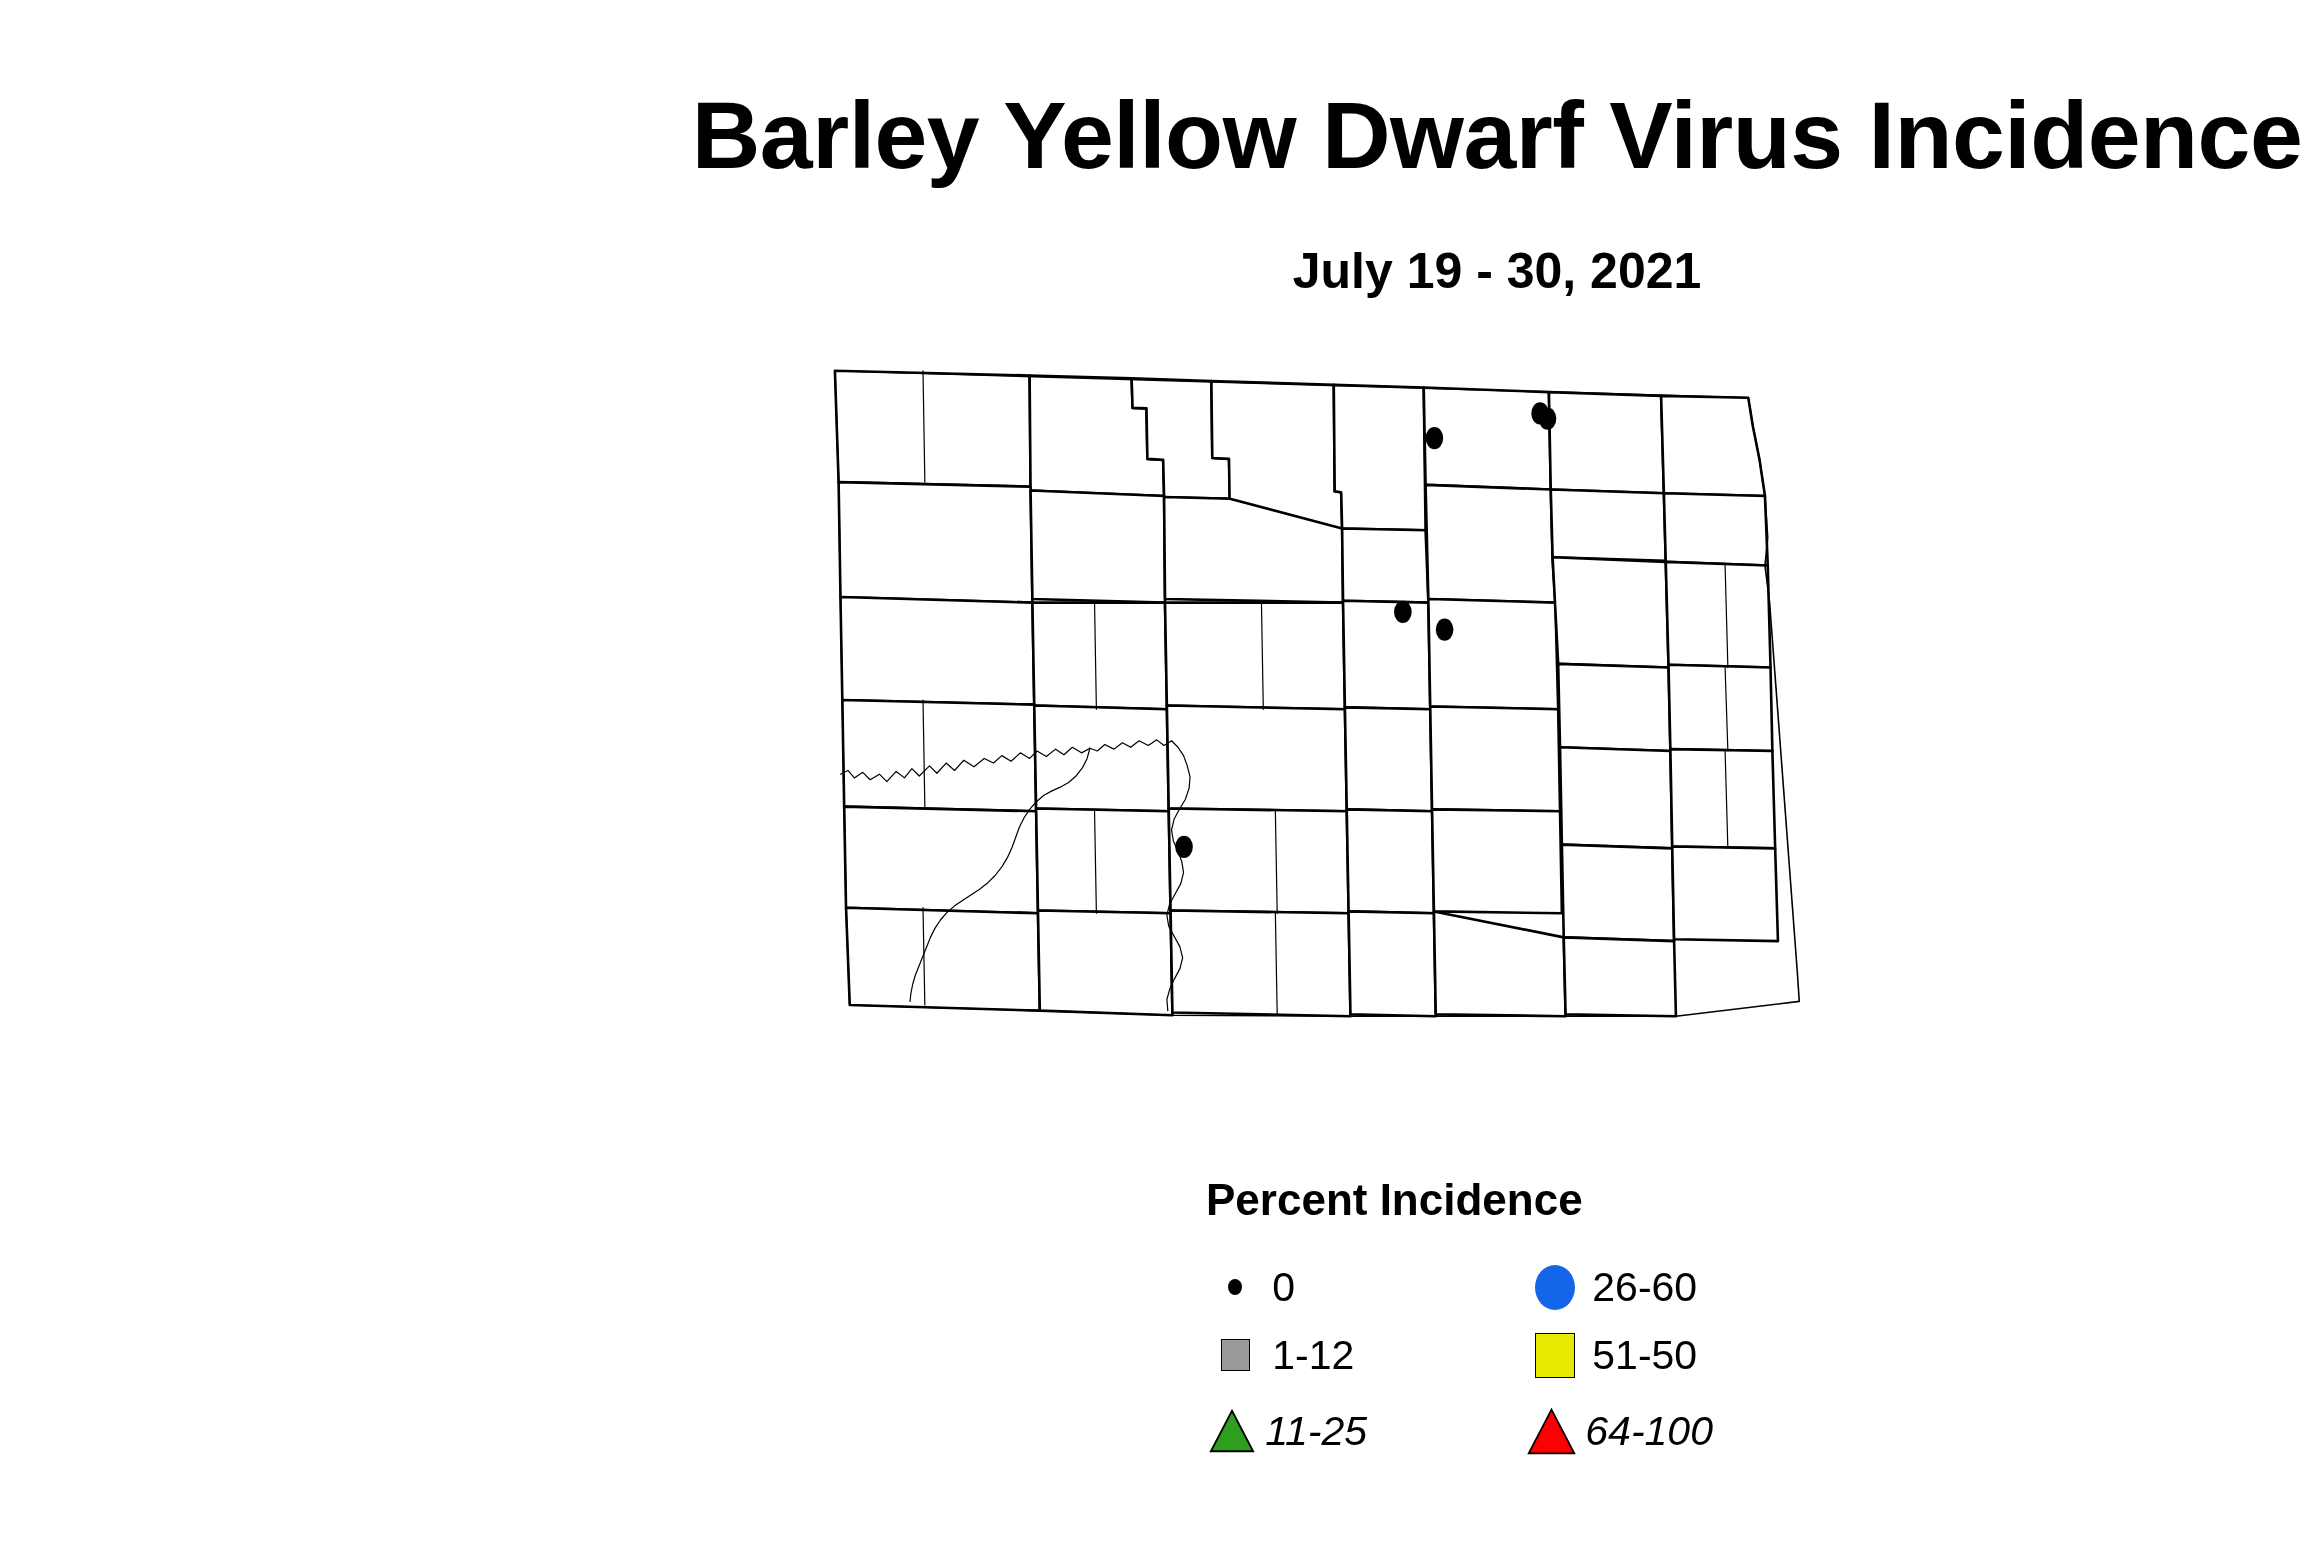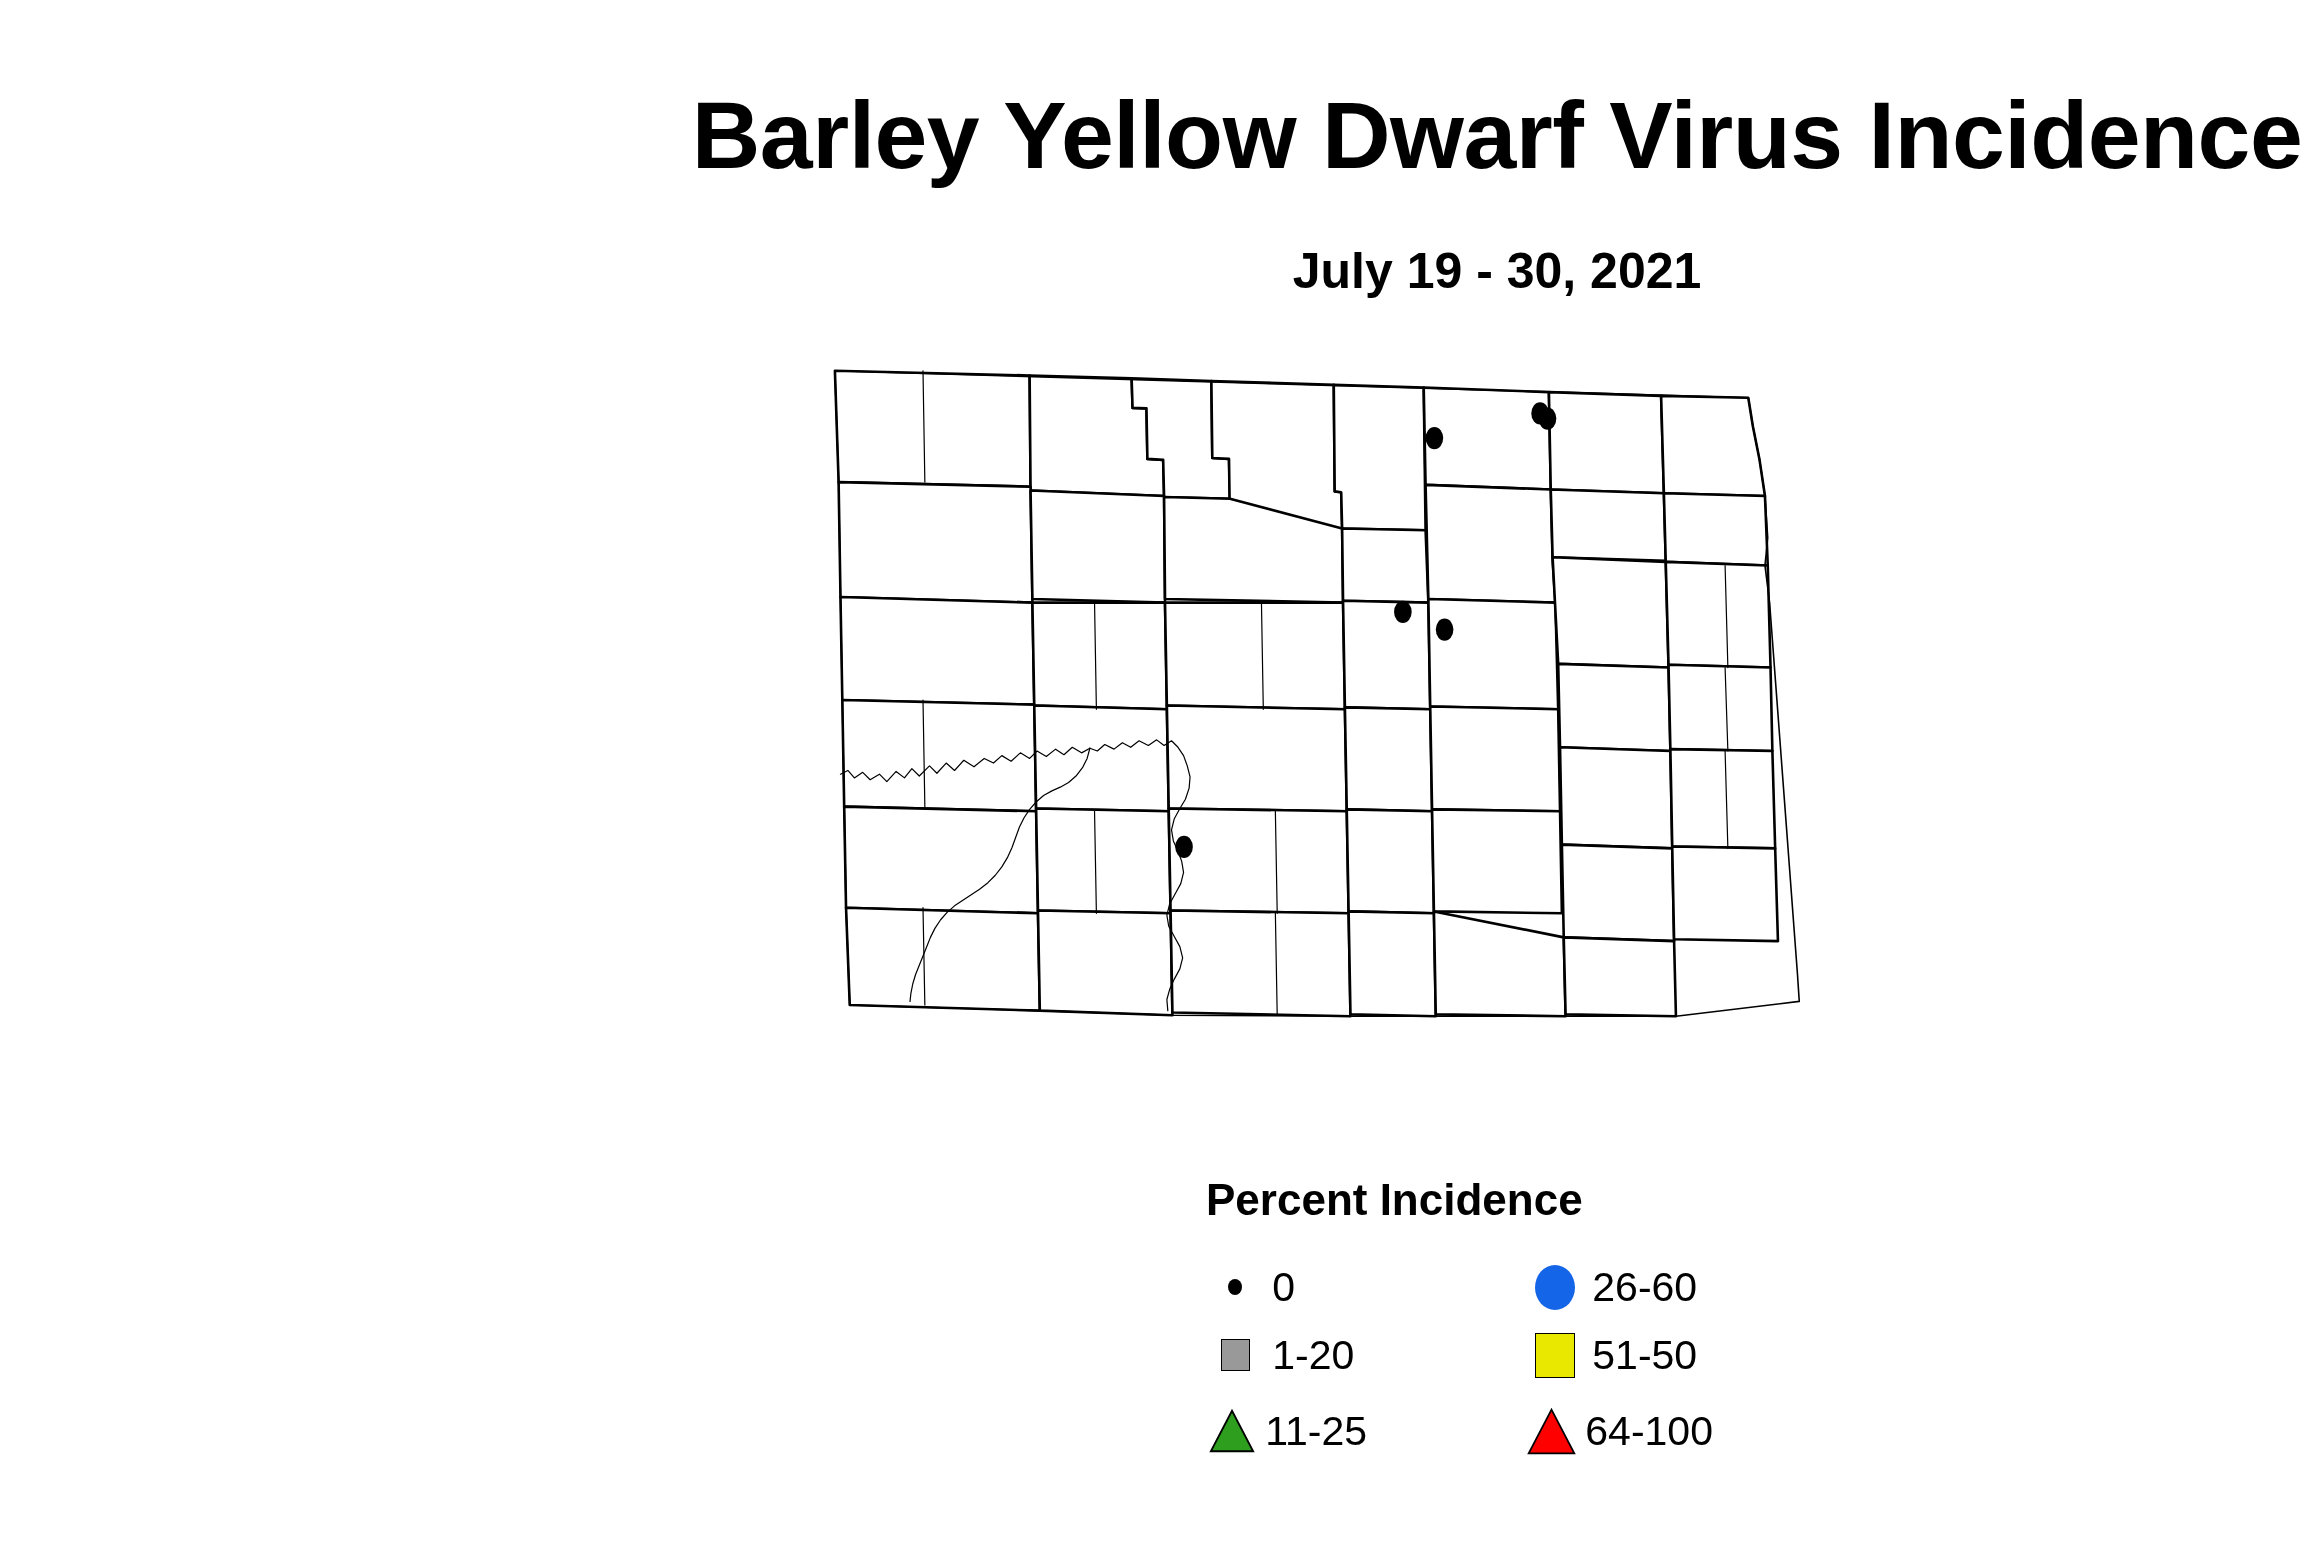--- a/index.html
+++ b/index.html
@@ -124,21 +124,21 @@
   .legend-col.col-right { left: 320px; }
 
   .legend-item {
     position: absolute;
     height: 70px;
     display: flex;
     align-items: center;
   }
   .legend-item.row0 { top: 0px;   }
   .legend-item.row1 { top: 68px; }
-  .legend-item.row2 { top: 144px; }
+  .legend-item.row2 { top: 144px; font-style: italic; }
 
   .sym-box {
     width: 58px;
     height: 70px;
     display: flex;
     align-items: center;
     justify-content: center;
     flex: 0 0 auto;
   }
   .legend-label {
@@ -298,21 +298,21 @@
           <span class="sym-box">
             <span class="sym-dot-sm"></span>
           </span>
           <span class="legend-label">0</span>
         </div>
 
         <div class="legend-item row1">
           <span class="sym-box">
             <span class="sym-square" style="background:#999999;"></span>
           </span>
-          <span class="legend-label">1-20</span>
+          <span class="legend-label">1-12</span>
         </div>
 
         <div class="legend-item row2">
           <span class="sym-box sym-tri-wrap">
             <svg width="48" height="46" viewBox="0 0 104 100">
               <polygon points="52,6 98,94 6,94" fill="#2E9E1E" stroke="#000" stroke-width="4"></polygon>
             </svg>
           </span>
           <span class="legend-label">11-25</span>
         </div>

